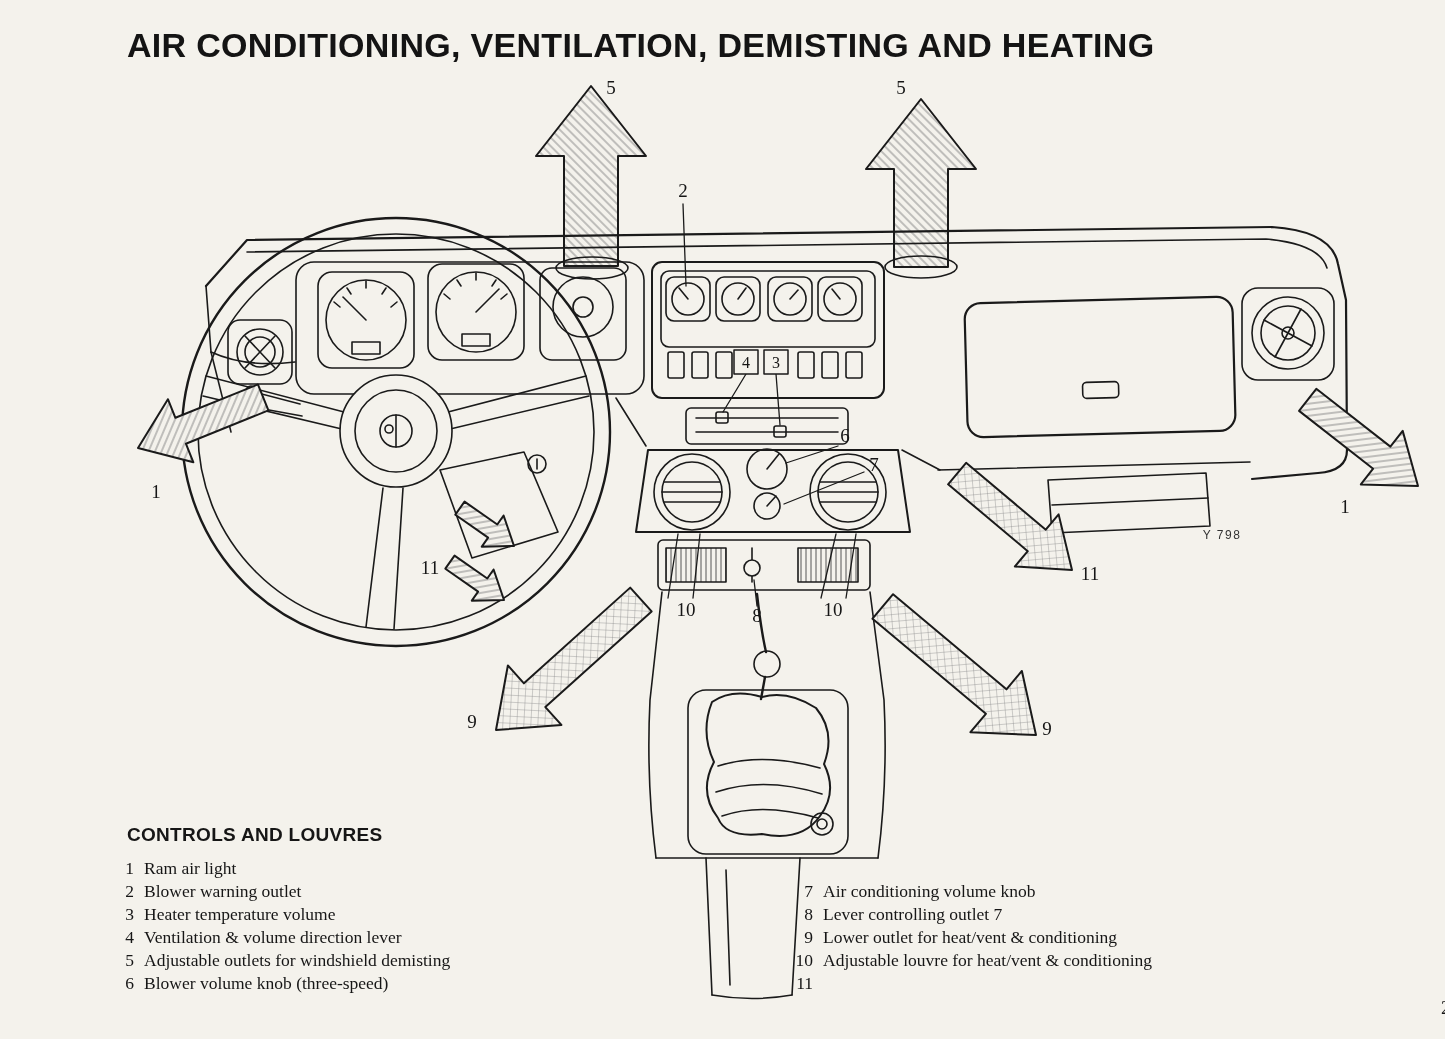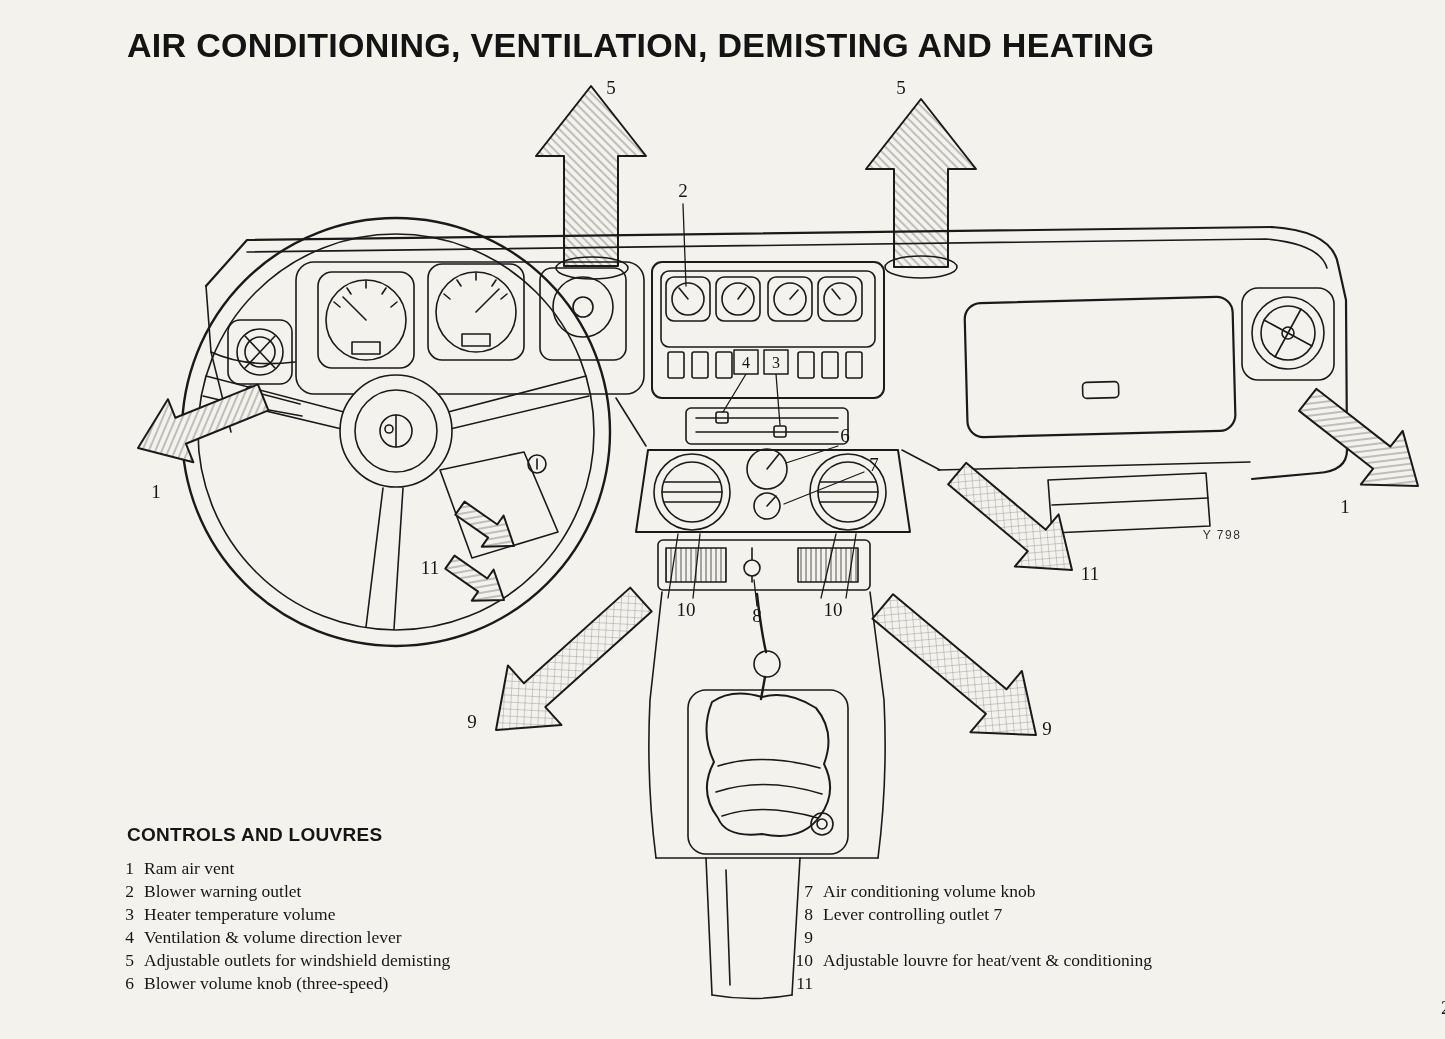--- a/index.html
+++ b/index.html
@@ -242,21 +242,21 @@
     <text class="co" x="1090" y="580">11</text>
     <text class="figcode" x="1222" y="539">Y 798</text>
   </g>
 </svg>
 
 <h2 class="legend-heading">CONTROLS AND LOUVRES</h2>
 
 <ul class="legend-col col-left">
   <li>
     <span class="num">1</span>
-    <span class="lbl">Ram air vent</span>
+    <span class="lbl">Ram air light</span>
   </li>
   <li>
     <span class="num">2</span>
     <span class="lbl">Blower warning outlet</span>
   </li>
   <li>
     <span class="num">3</span>
     <span class="lbl">Heater temperature volume</span>
   </li>
   <li>
@@ -277,20 +277,21 @@
   <li>
     <span class="num">7</span>
     <span class="lbl">Air conditioning volume knob</span>
   </li>
   <li>
     <span class="num">8</span>
     <span class="lbl">Lever controlling outlet 7</span>
   </li>
   <li>
     <span class="num">9</span>
+    <span class="lbl">Lower outlet for heat/vent &amp; conditioning</span>
   </li>
   <li>
     <span class="num">10</span>
     <span class="lbl">Adjustable louvre for heat/vent &amp; conditioning</span>
   </li>
   <li>
     <span class="num">11</span>
   </li>
 </ul>
 

